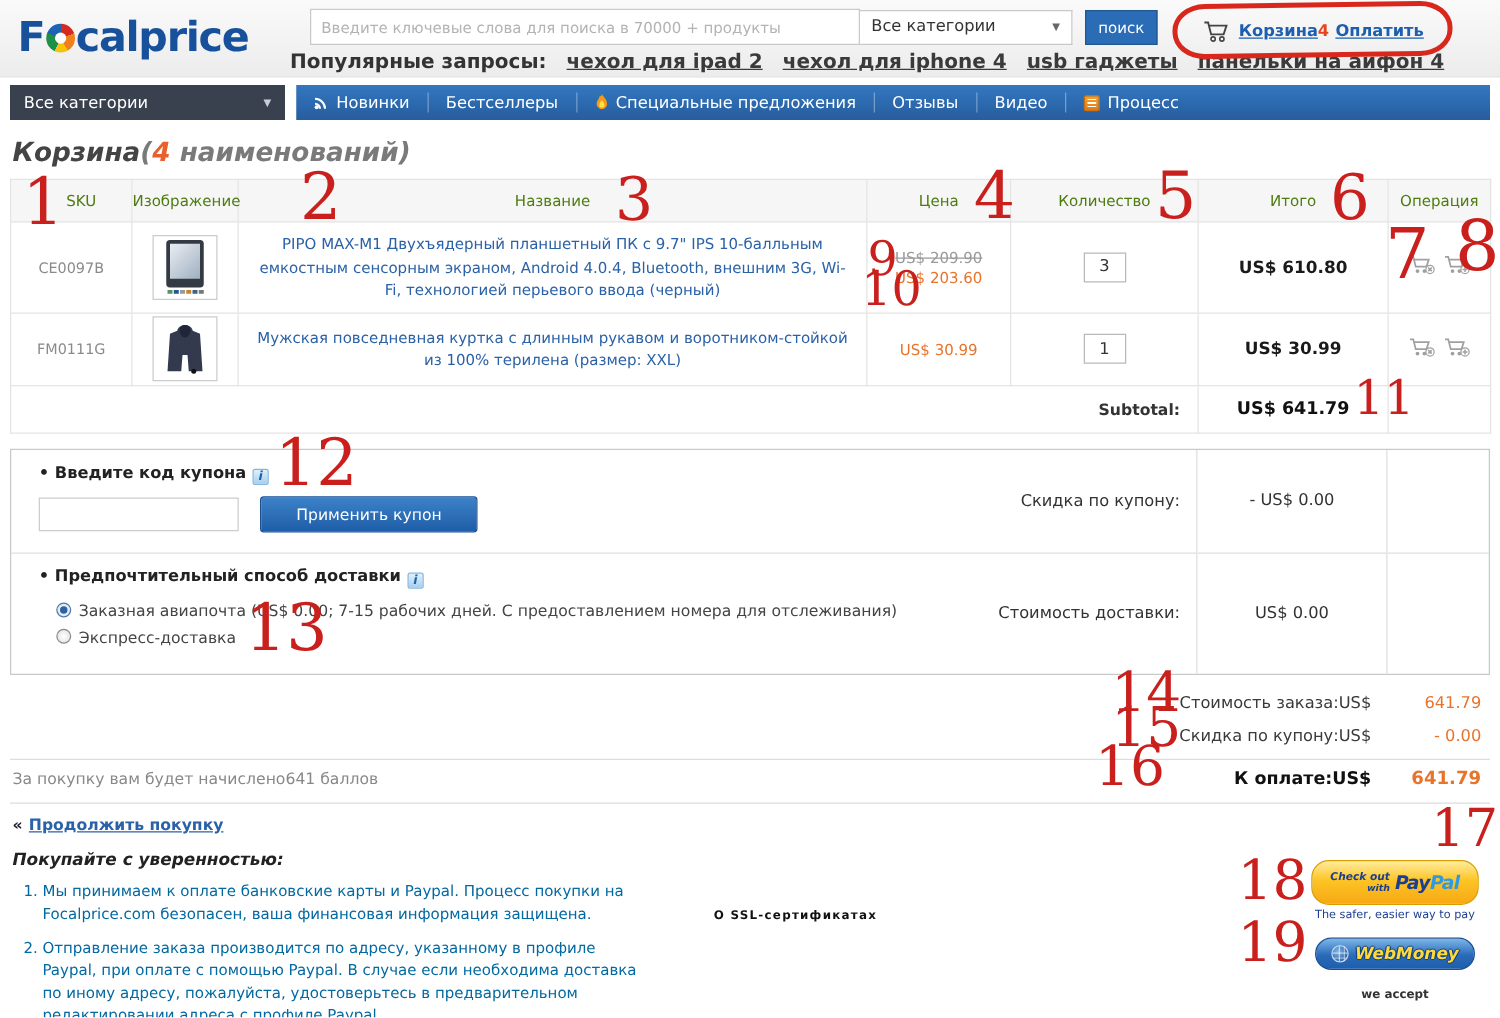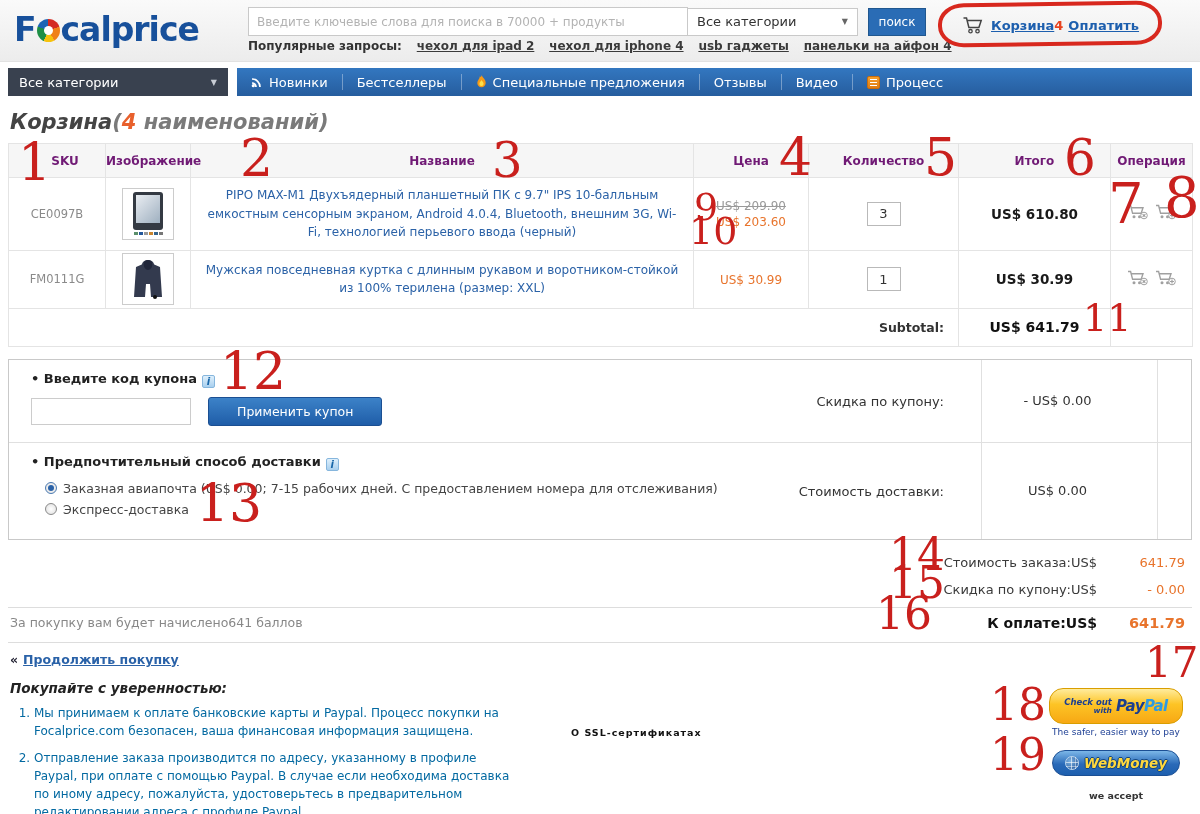--- a/index.html
+++ b/index.html
@@ -12,21 +12,21 @@
   .logo { position:absolute; left:14px; top:10px; font-size:33px; font-weight:800; color:#17509b; letter-spacing:-1px; cursor:pointer; }
   .aperture { display:inline-block; width:23px; height:23px; border-radius:50%; margin:0 1px; position:relative; top:1px;
     background:conic-gradient(#d42a22 0 70deg,#f08019 70deg 150deg,#f6c20e 150deg 205deg,#1e8f46 205deg 290deg,#1d64b4 290deg 360deg); }
   .aperture::after { content:""; position:absolute; left:7px; top:7px; width:9px; height:9px; border-radius:50%; background:#fff; }
   .search-area { position:absolute; left:248px; top:7px; display:flex; align-items:center; }
   .search-input { width:440px; height:29px; border:1px solid #c9c9c9; background:#fff; padding:0 8px; font-size:12px; color:#444; font-family:"DejaVu Sans",sans-serif; }
   .search-input::placeholder { color:#b3b3b3; }
   .cat-select { width:170px; height:28px; border:1px solid #c9c9c9; border-left:none; background:#fff; display:flex; align-items:center; justify-content:space-between; padding:0 9px; font-size:13px; color:#333; cursor:pointer; }
   .sel-arrow { font-size:8px; color:#666; }
   .search-btn { width:58px; height:28px; margin-left:10px; background:#2a6cb5; border:1px solid #20578f; color:#fff; font-size:12px; cursor:pointer; font-family:"DejaVu Sans",sans-serif; }
-  .popular { position:absolute; left:248px; top:39px; font-size:12px; color:#333; white-space:nowrap; }
+  .popular { position:absolute; left:232px; top:39px; font-size:16px; color:#333; white-space:nowrap; }
   .pop-label { font-weight:700; color:#333; }
   .pop-link { margin-left:11px; color:#3a3a3a; font-weight:600; text-decoration:underline; cursor:pointer; }
   .cart-area { position:absolute; left:962px; top:16px; display:flex; align-items:center; font-size:13px; white-space:nowrap; }
   .cart-icon-wrap { margin-right:7px; display:inline-flex; }
   .cart-link, .checkout-link { color:#1d5fae; font-weight:700; text-decoration:underline; cursor:pointer; }
   .cart-count { color:#e8431f; font-weight:700; }
   .checkout-link { margin-left:5px; }
   .red-oval { position:absolute; left:938px; top:2px; width:224px; height:44px; border:4px solid #d8281e; border-radius:26px / 21px; transform:rotate(-0.8deg); pointer-events:none; z-index:6; }
 
   
@@ -41,21 +41,21 @@
   .forum-ic i { display:block; width:7px; height:7px; background:repeating-linear-gradient(#fff 0 1px, transparent 1px 3px); }
 
   
   .page-title { margin:14px 0 9px 10px; font-size:21px; font-weight:700; font-style:italic; color:#444; }
   .pt-count { color:#e8602c; }
   .pt-gray { color:#7a7a7a; }
 
   
   table.cart { margin:0 8px; width:1184px; border-collapse:collapse; table-layout:fixed; font-size:12px; border:1px solid #c9c9c9; }
   table.cart th, table.cart td { border:1px solid #e4e4e4; text-align:center; vertical-align:middle; }
-  table.cart thead th { background:#f6f6f6; height:34px; font-weight:700; color:#701a75; font-size:12px; }
+  table.cart thead th { background:#f6f6f6; height:34px; font-weight:400; color:#4d7c0f; font-size:12px; }
   th.h-sku { text-align:left; padding-left:16px; }
   tr.item-row { height:64px; background:#fff; }
   tr.item-row.r2 { height:58px; }
   .sku { color:#8a8a8a; font-size:11.5px; }
   .thumb { width:52px; height:52px; border:1px solid #ccc; background:#fff; margin:0 auto; display:flex; flex-direction:column; align-items:center; justify-content:center; }
   .tablet { width:30px; height:38px; background:#343a43; border-radius:3px; padding:3px; }
   .tablet-screen { width:100%; height:28px; background:linear-gradient(135deg,#e9edf2,#9fb0c0); }
   .dots { display:flex; gap:1px; margin-top:2px; }
   .dots i { width:4px; height:3px; display:block; }
   .name-cell { text-align:left; padding:8px 14px; }
@@ -64,21 +64,21 @@
   .new-price { color:#e8742c; font-size:12px; display:block; margin-top:2px; }
   .qty-input { width:34px; height:24px; border:1px solid #b9b9b9; text-align:center; font-size:13px; color:#333; font-family:"DejaVu Sans",sans-serif; }
   .row-total { font-weight:700; font-size:13.5px; color:#1a1a1a; }
   .op-cell span { display:inline-flex; margin:0 2px; cursor:pointer; }
   tr.subtotal-row { height:38px; }
   .sub-label { text-align:right !important; padding-right:14px; font-weight:700; color:#333; font-size:12.5px; }
   .sub-value { font-weight:700; font-size:14px; color:#111; }
 
   
   .summary-box { margin:12px 8px 0; border:1px solid #c9c9c9; }
-  .sb-row { display:grid; grid-template-columns:948px 152px 82px;gap:24px; }
+  .sb-row { display:grid; grid-template-columns:948px 152px 82px; }
   .sb-row + .sb-row { border-top:1px solid #e0e0e0; }
   .sb-main { position:relative; padding:11px 0 0 22px; }
   .sb-cell { border-left:1px solid #e0e0e0; display:flex; align-items:center; justify-content:center; font-size:13px; color:#333; }
   .row-coupon { height:82px; }
   .row-ship { height:97px; }
   .sec-label { font-size:13px; font-weight:700; color:#222; }
   .info-ic { display:inline-flex; align-items:center; justify-content:center; width:13px; height:13px; margin-left:5px; border-radius:2px; background:linear-gradient(#dff0fc,#a8cfee); border:1px solid #86b6dd; color:#1665a8; font-size:10px; font-weight:700; font-style:italic; vertical-align:-2px; cursor:pointer; }
   .coupon-form { margin-top:9px; display:flex; align-items:center; }
   .coupon-input { width:160px; height:27px; border:1px solid #ccc; padding:0 6px; font-size:12px; font-family:"DejaVu Sans",sans-serif; }
   .apply-btn { margin-left:17px; padding:6px 28px; background:linear-gradient(#3c82c8,#1f5da8); border:1px solid #1b4f92; border-radius:3px; color:#fff; font-size:12.5px; cursor:pointer; font-family:"DejaVu Sans",sans-serif; }

